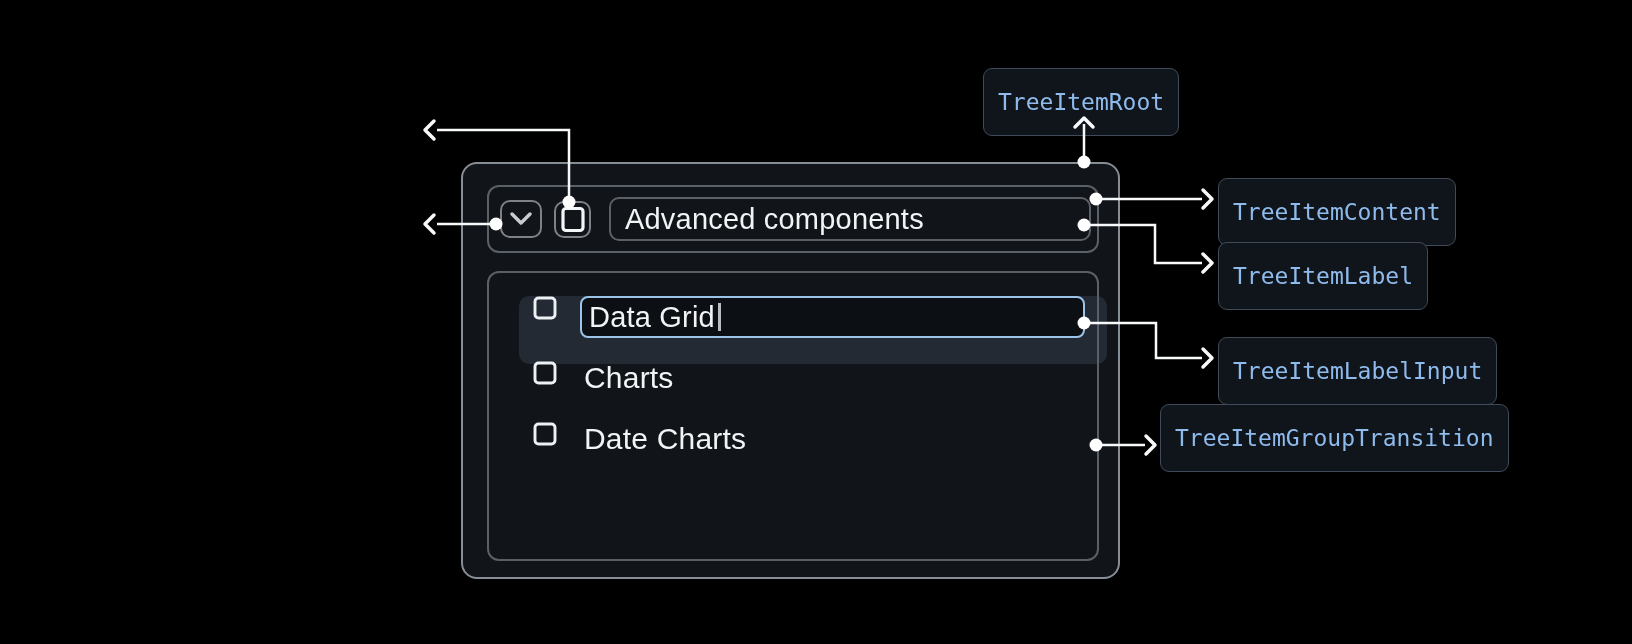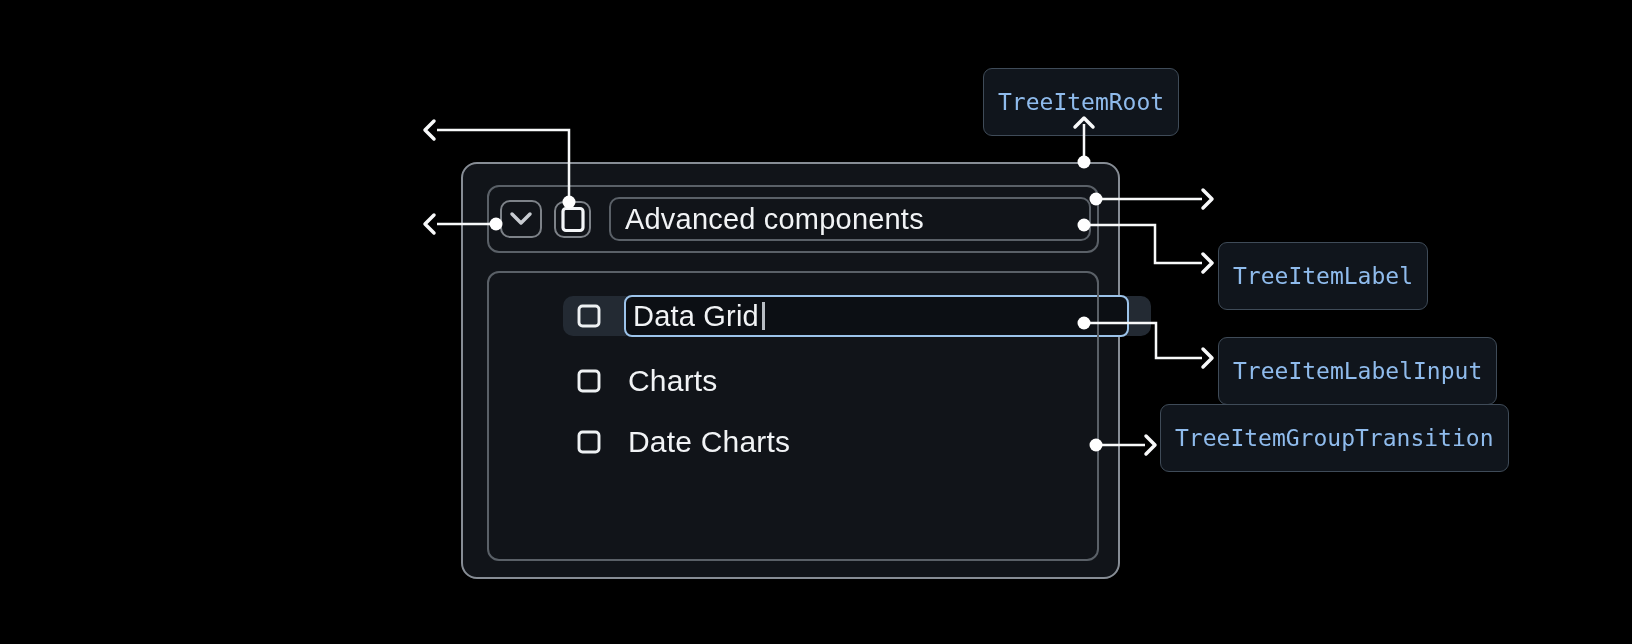--- a/index.html
+++ b/index.html
@@ -46,22 +46,22 @@
     border:2px solid var(--border-inner);border-radius:10px;
     display:flex;align-items:center;padding-left:14px;
     font-size:29px;color:var(--text-color);letter-spacing:.2px;
   }
   .group-box{position:absolute;left:24px;top:107px;width:612px;height:290px;}
   .group-border{
     position:absolute;inset:0;border:2px solid var(--border-inner);
     border-radius:12px;pointer-events:none;z-index:3;
   }
   .row{
-    position:absolute;height:40px;display:flex;align-items:center;
-    padding-left:14px;z-index:1;margin-left:44px;
+    position:absolute;height:68px;display:flex;
+    padding-left:14px;z-index:1;
   }
   .row-label{font-size:30px;color:var(--text-color);letter-spacing:.2px;margin-left:27px;}
   .row-editing{left:32px;top:25px;width:588px;background:var(--row-highlight);border-radius:10px;}
   .row-2{left:32px;top:90px;width:560px;}
   .row-3{left:32px;top:151px;width:560px;}
   .row-4{left:32px;top:213px;width:560px;}
   .label-input{
     margin-left:23px;width:505px;height:42px;
     background:var(--input-bg);border:2.5px solid var(--input-border);border-radius:8px;
     display:flex;align-items:center;padding-left:7px;
@@ -70,20 +70,21 @@
   .caret{width:3px;height:28px;background:#b8bdc3;margin-left:3px;}
   
   .connectors{position:absolute;left:0;top:0;z-index:10;pointer-events:none;}
 </style>
 </head>
 <body>
 
 <div class="stage">
 
   <div class="badge" style="left:983px;top:68px">TreeItemRoot</div>
+  <div class="badge" style="left:1218px;top:178px">TreeItemContent</div>
   <div class="badge" style="left:1218px;top:242px">TreeItemLabel</div>
   <div class="badge" style="left:1218px;top:337px">TreeItemLabelInput</div>
   <div class="badge" style="left:1160px;top:404px">TreeItemGroupTransition</div>
 
   <div class="root-box">
 
     <div class="content-box">
       <div class="icon-btn">
         <svg width="26" height="16" viewBox="0 0 26 16">
           <polyline points="4,3 13,12 22,3" fill="none" stroke="#c8ccd1" stroke-width="3.5" stroke-linecap="round" stroke-linejoin="round"></polyline>

